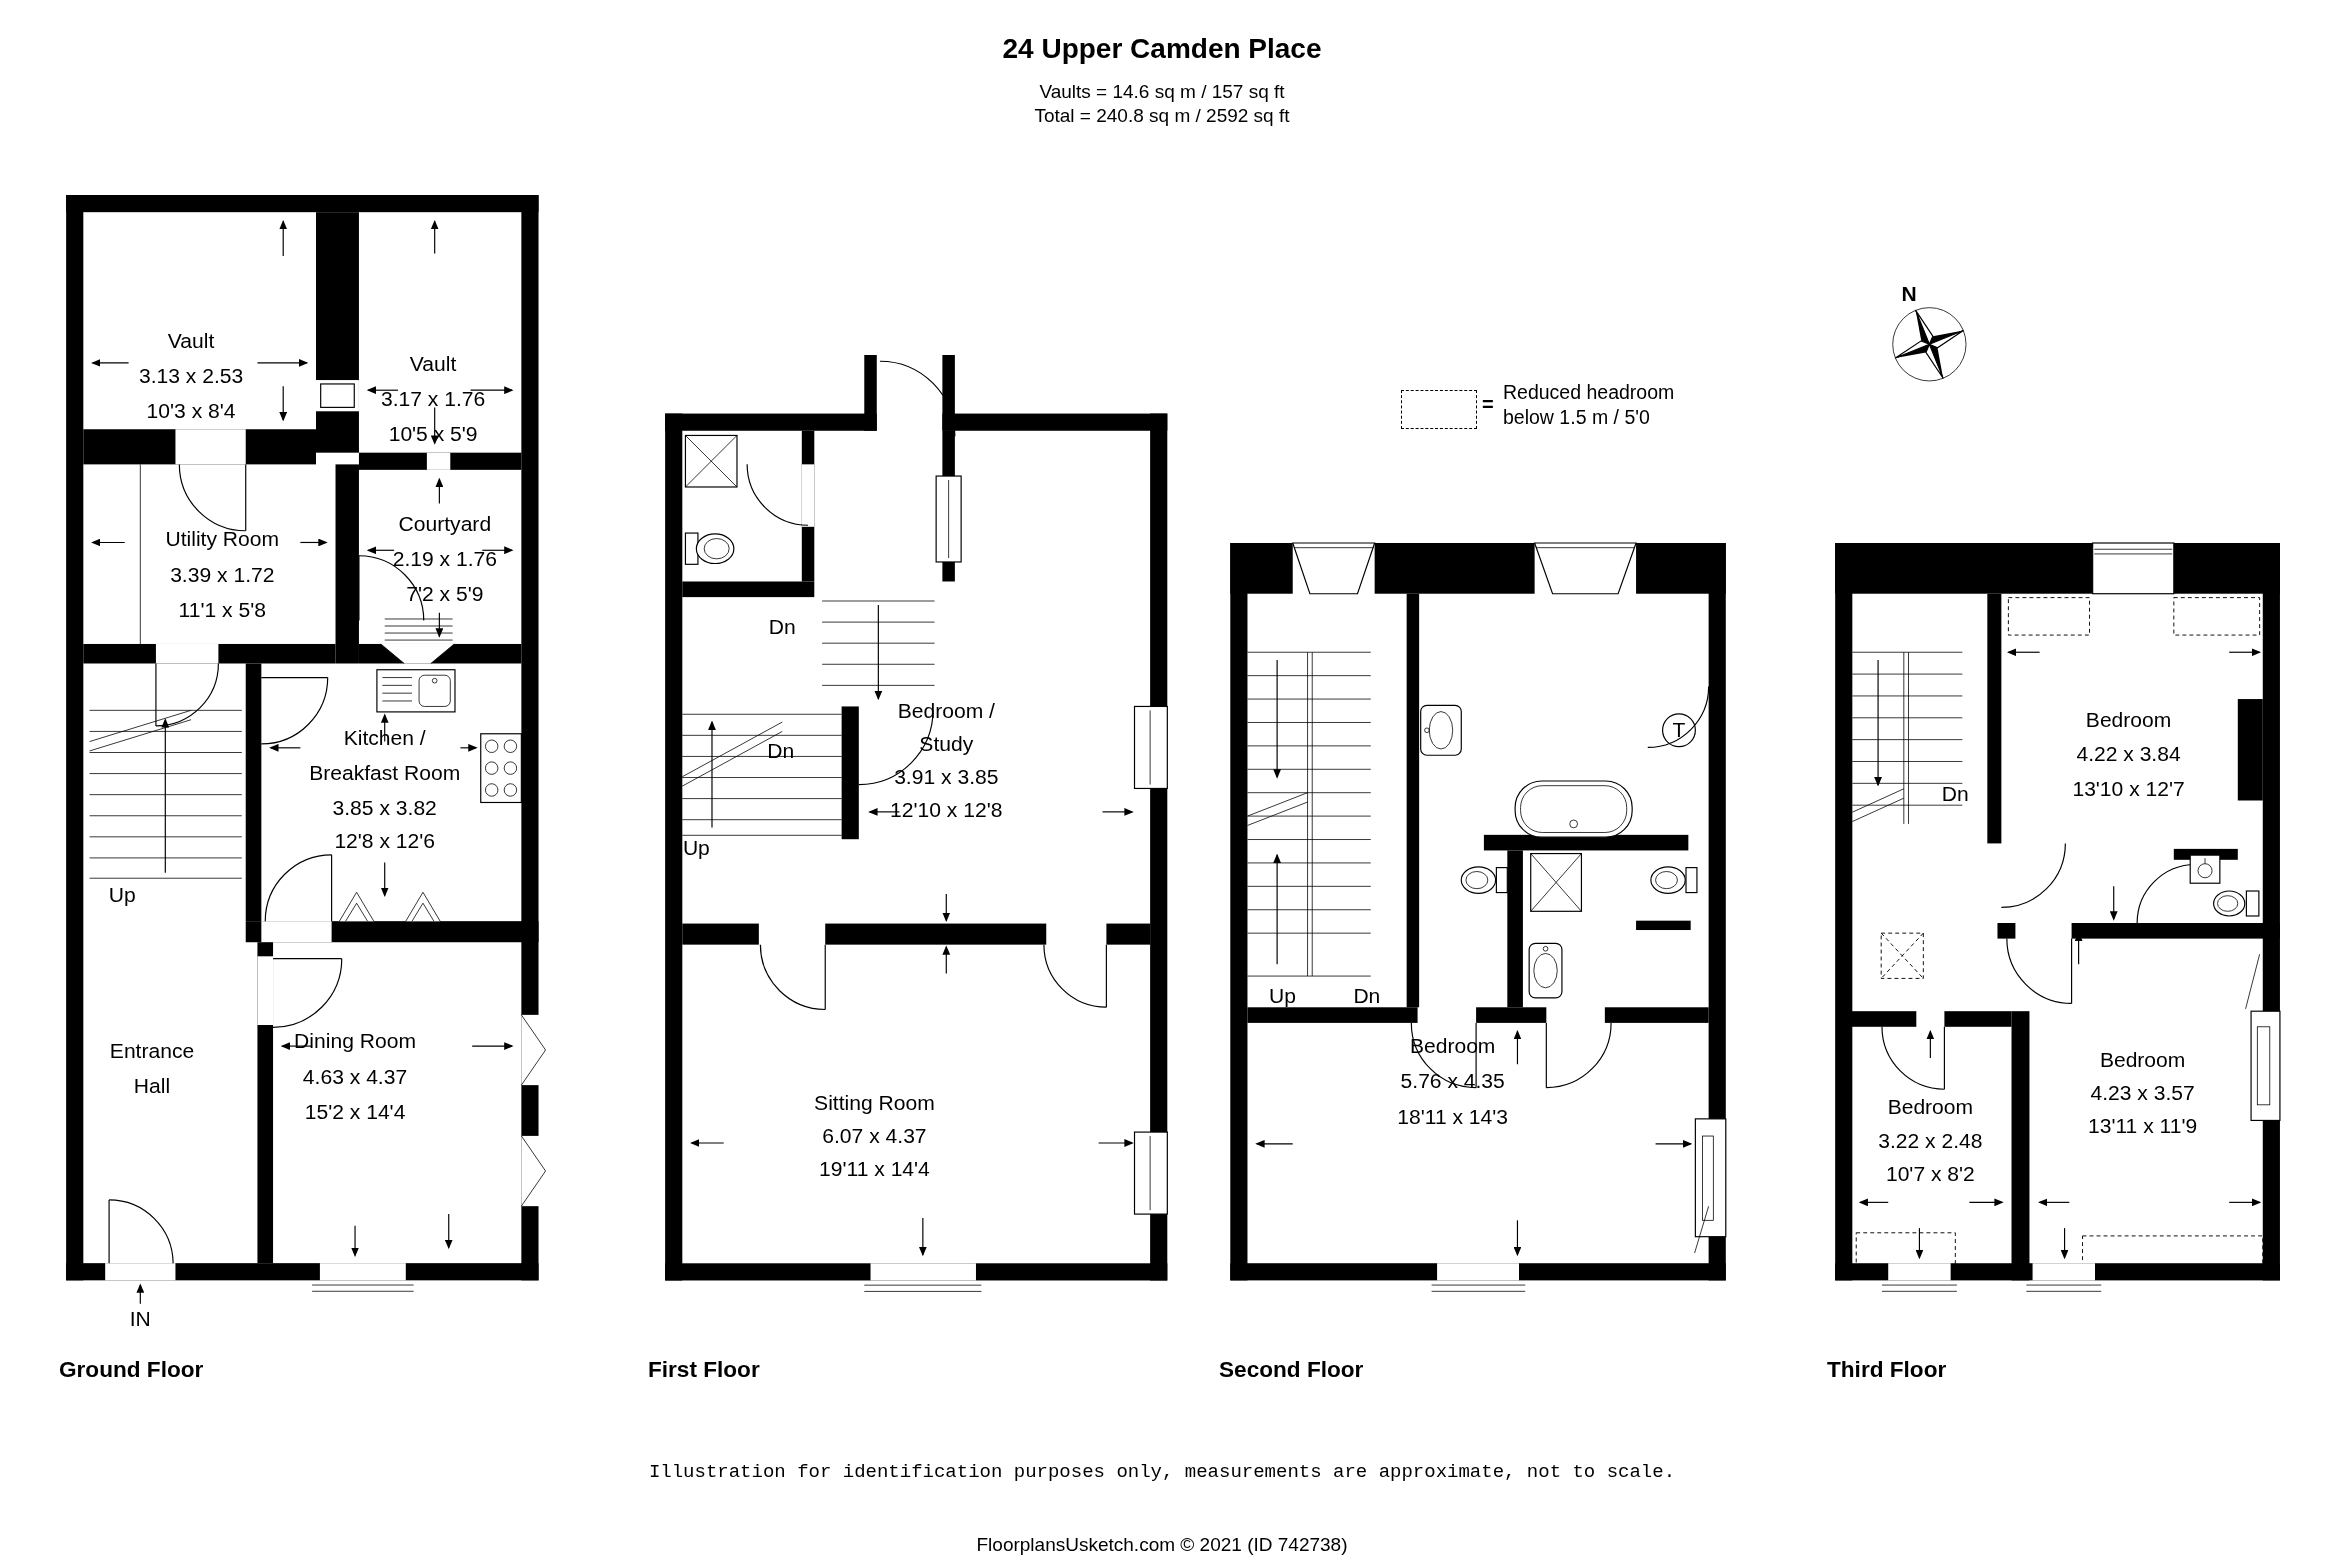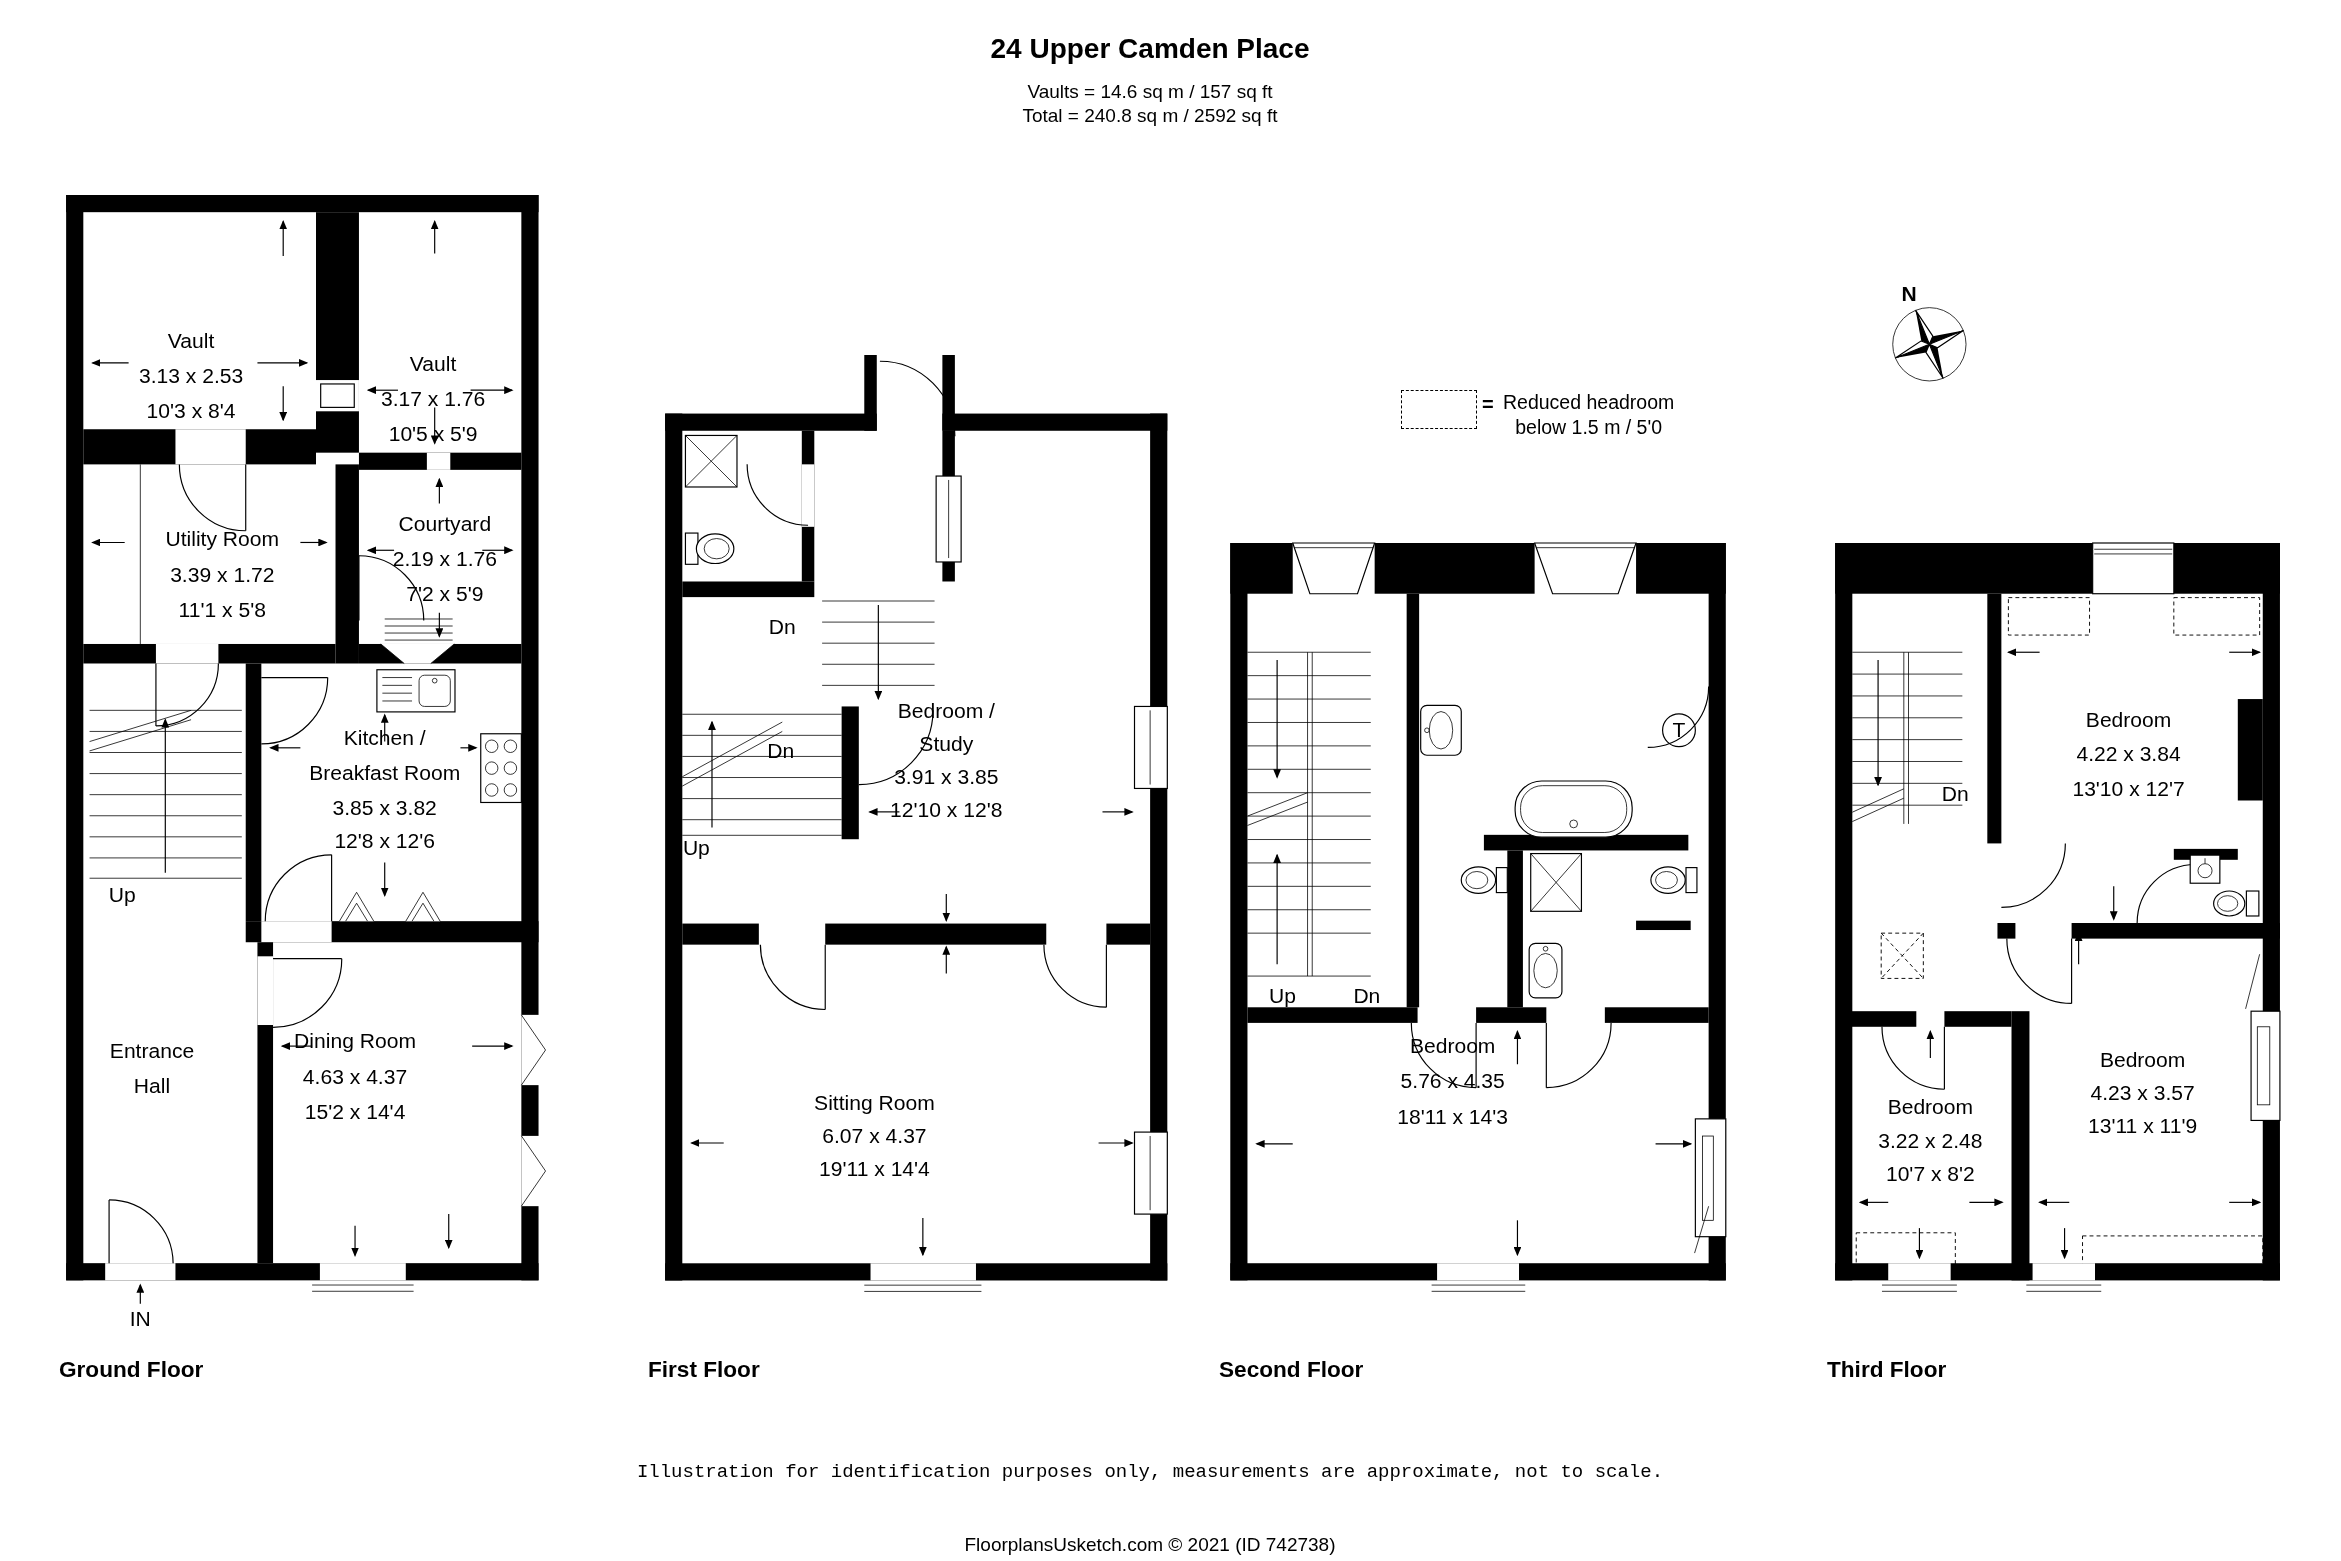--- a/index.html
+++ b/index.html
@@ -1,26 +1,26 @@
 <!DOCTYPE html>
 <html style="font-size:12.5px"><head>
 <meta charset="utf-8">
 <style>
   html,body{margin:0;padding:0;background:#fff;}
   body{width:2342px;height:1561px;position:relative;font-family:"Liberation Sans",sans-serif;color:#000;}
   .abs{position:absolute;}
-  .center-block{left:0;width:2300px;text-align:center;}
+  .center-block{left:12px;width:2300px;text-align:center;}
   #title{top:33px;font-size:28px;font-weight:bold;}
   #area{top:80px;font-size:19px;line-height:24px;}
   #footer1{top:1461px;font-size:19px;font-family:Liberation Mono, monospace;}
   #footer2{top:1486px;font-size:19px;margin-top:48px;}
   .floor-label{font-size:22.6px;font-weight:bold;white-space:nowrap;}
   #legend-box{left:1401px;top:390px;width:74px;height:37px;border:1.6px dashed #000;}
   #legend-eq{left:1482px;top:393px;font-size:20px;font-weight:bold;}
-  #legend-text{left:1503px;top:390px;font-size:19.5px;line-height:25px;white-space:nowrap;text-align:center;}
+  #legend-text{left:1503px;top:380px;font-size:19.5px;line-height:25px;white-space:nowrap;}
   svg{position:absolute;overflow:visible;}
   svg text{font-family:"Liberation Sans",sans-serif;font-size:27px;fill:#000;text-anchor:middle;}
   svg text.bold{font-weight:bold;}
   .w{fill:#000;}
   .wh{fill:#fff;}
   .box{fill:#fff;stroke:#000;stroke-width:1.5;}
   .ln{fill:none;stroke:#000;stroke-width:1.5;}
   .thin{fill:none;stroke:#000;stroke-width:1;}
   .arr{fill:none;stroke:#000;stroke-width:1.5;marker-end:url(#ah);}
   .dsh{fill:none;stroke:#000;stroke-width:1.2;stroke-dasharray:5 4;}

